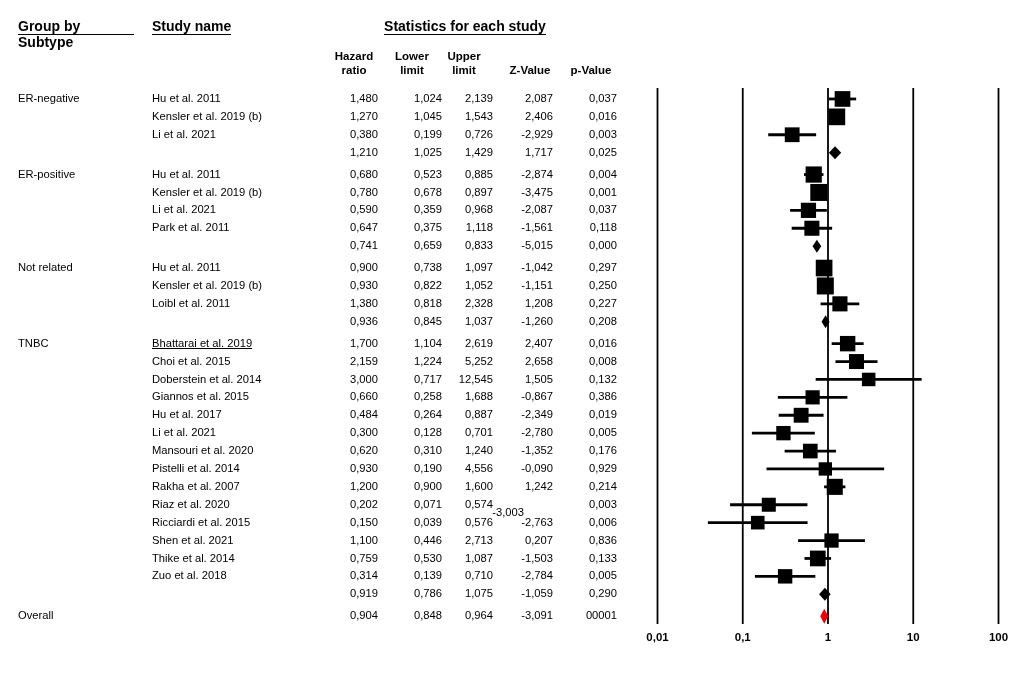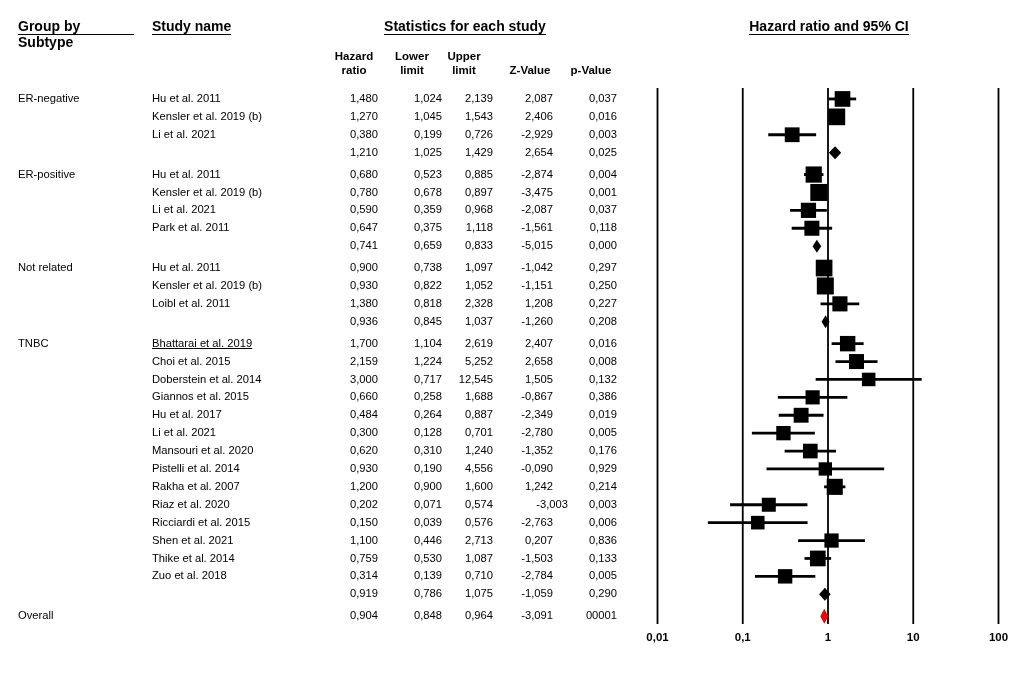--- a/index.html
+++ b/index.html
@@ -27,23 +27,20 @@
   </div>
 
   <div class="hdr" style="left:152px;top:20px;">
     <span class="u">Study name</span>
   </div>
 
   <div class="hdr ctr" style="left:355px;top:20px;width:220px;">
     <span class="u">Statistics for each study</span>
   </div>
 
-  <div class="hdr ctr" style="left:708px;top:20px;width:242px;">
-    <span class="u">Hazard ratio and 95% CI</span>
-  </div>
 
   <div id="colheads">
       <div class="colhead" style="left: 316px; top: 50px;">Hazard</div>
       <div class="colhead" style="left: 316px; top: 64px;">ratio</div>
       <div class="colhead" style="left: 374px; top: 50px;">Lower</div>
       <div class="colhead" style="left: 374px; top: 64px;">limit</div>
       <div class="colhead" style="left: 426px; top: 50px;">Upper</div>
       <div class="colhead" style="left: 426px; top: 64px;">limit</div>
       <div class="colhead" style="left: 492px; top: 64px;">Z-Value</div>
       <div class="colhead" style="left: 553px; top: 64px;">p-Value</div>
@@ -71,21 +68,21 @@
         <span class="cell-num" style="left: 316px;">0,380</span>
         <span class="cell-num" style="left: 380px;">0,199</span>
         <span class="cell-num" style="left: 431px;">0,726</span>
         <span class="cell-num" style="left: 491px;">-2,929</span>
         <span class="cell-num" style="left: 555px;">0,003</span>
       </div>
       <div class="trow" style="top: 143.7px; height: 17.9px; line-height: 17.9px;">
         <span class="cell-num" style="left: 316px;">1,210</span>
         <span class="cell-num" style="left: 380px;">1,025</span>
         <span class="cell-num" style="left: 431px;">1,429</span>
-        <span class="cell-num" style="left: 491px;">2,654</span>
+        <span class="cell-num" style="left: 491px;">1,717</span>
         <span class="cell-num" style="left: 555px;">0,025</span>
       </div>
       <div class="trow" style="top: 165.6px; height: 17.9px; line-height: 17.9px;">
         <span style="left: 18px;">ER-positive</span>
         <span style="left: 152px;">Hu et al. 2011</span>
         <span class="cell-num" style="left: 316px;">0,680</span>
         <span class="cell-num" style="left: 380px;">0,523</span>
         <span class="cell-num" style="left: 431px;">0,885</span>
         <span class="cell-num" style="left: 491px;">-2,874</span>
         <span class="cell-num" style="left: 555px;">0,004</span>
@@ -224,21 +221,21 @@
         <span class="cell-num" style="left: 380px;">0,900</span>
         <span class="cell-num" style="left: 431px;">1,600</span>
         <span class="cell-num" style="left: 491px;">1,242</span>
         <span class="cell-num" style="left: 555px;">0,214</span>
       </div>
       <div class="trow" style="top: 495.8px; height: 17.9px; line-height: 17.9px;">
         <span style="left: 152px;">Riaz et al. 2020</span>
         <span class="cell-num" style="left: 316px;">0,202</span>
         <span class="cell-num" style="left: 380px;">0,071</span>
         <span class="cell-num" style="left: 431px;">0,574</span>
-        <span class="cell-num" style="left: 506px;">-3,003</span>
+        <span class="cell-num" style="left: 462px; margin-top: 8px;">-3,003</span>
         <span class="cell-num" style="left: 555px;">0,003</span>
       </div>
       <div class="trow" style="top: 513.7px; height: 17.9px; line-height: 17.9px;">
         <span style="left: 152px;">Ricciardi et al. 2015</span>
         <span class="cell-num" style="left: 316px;">0,150</span>
         <span class="cell-num" style="left: 380px;">0,039</span>
         <span class="cell-num" style="left: 431px;">0,576</span>
         <span class="cell-num" style="left: 491px;">-2,763</span>
         <span class="cell-num" style="left: 555px;">0,006</span>
       </div>

